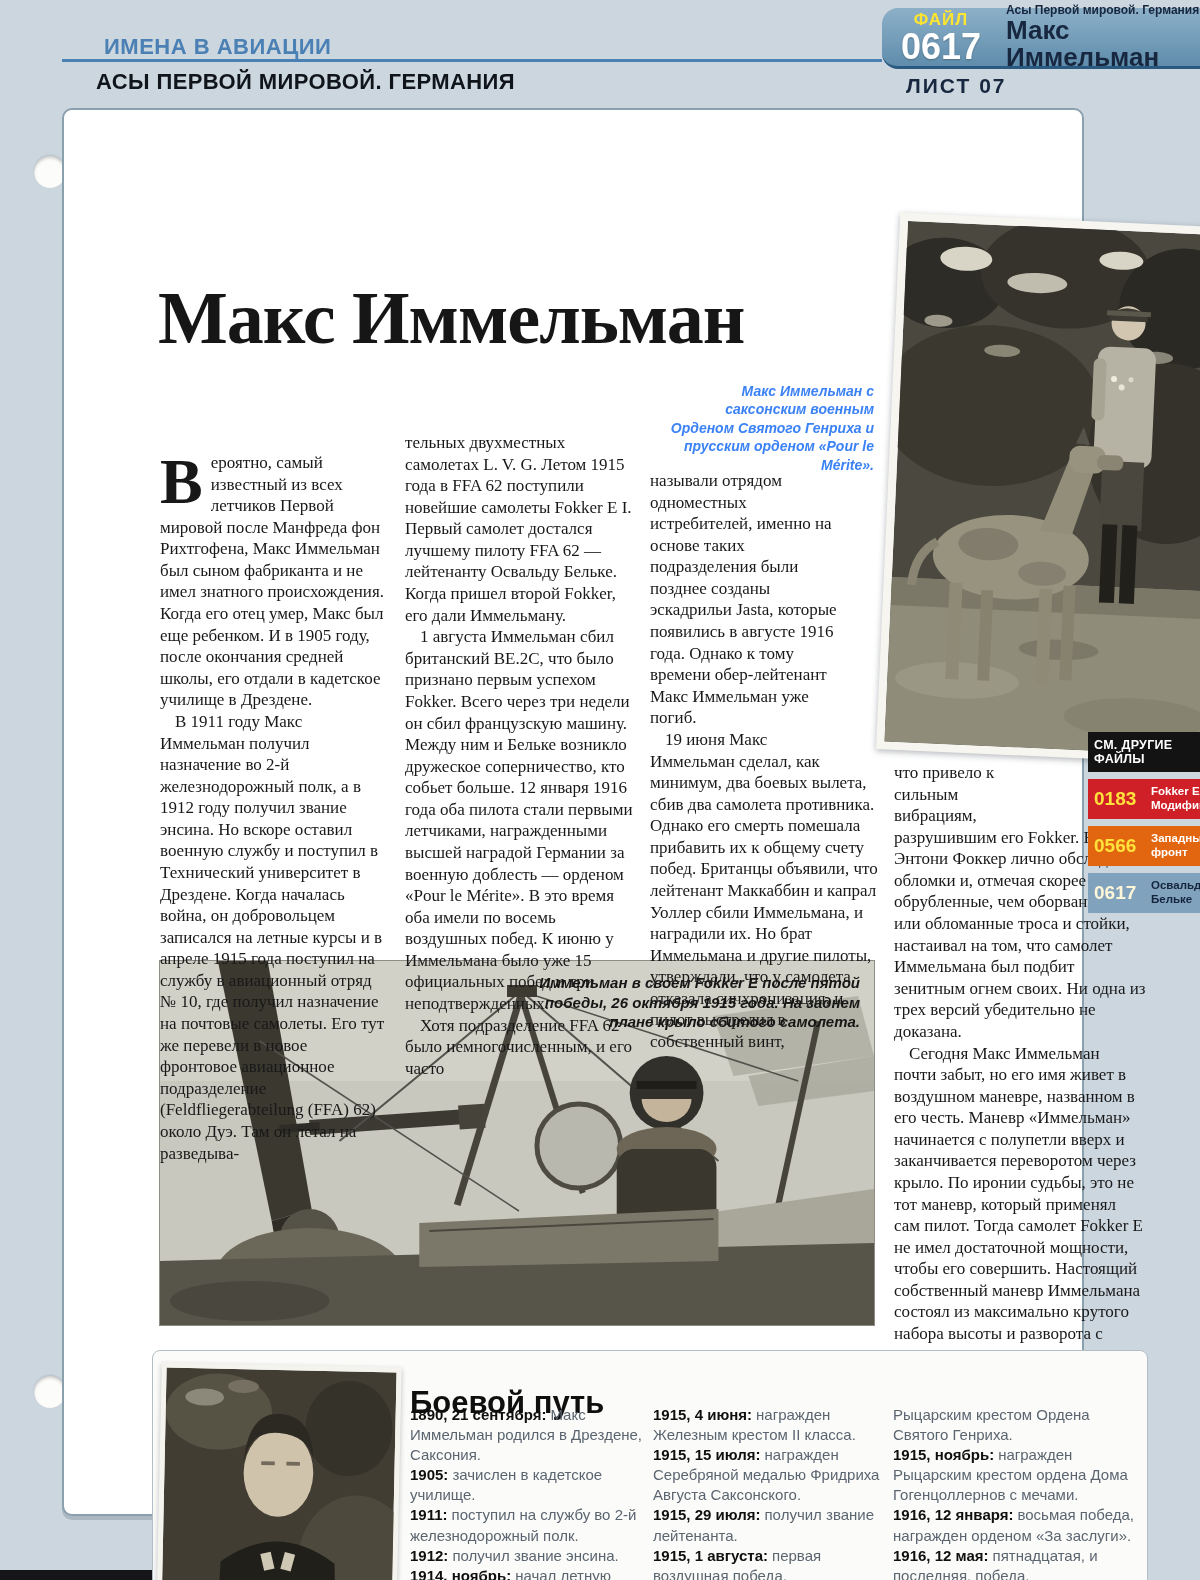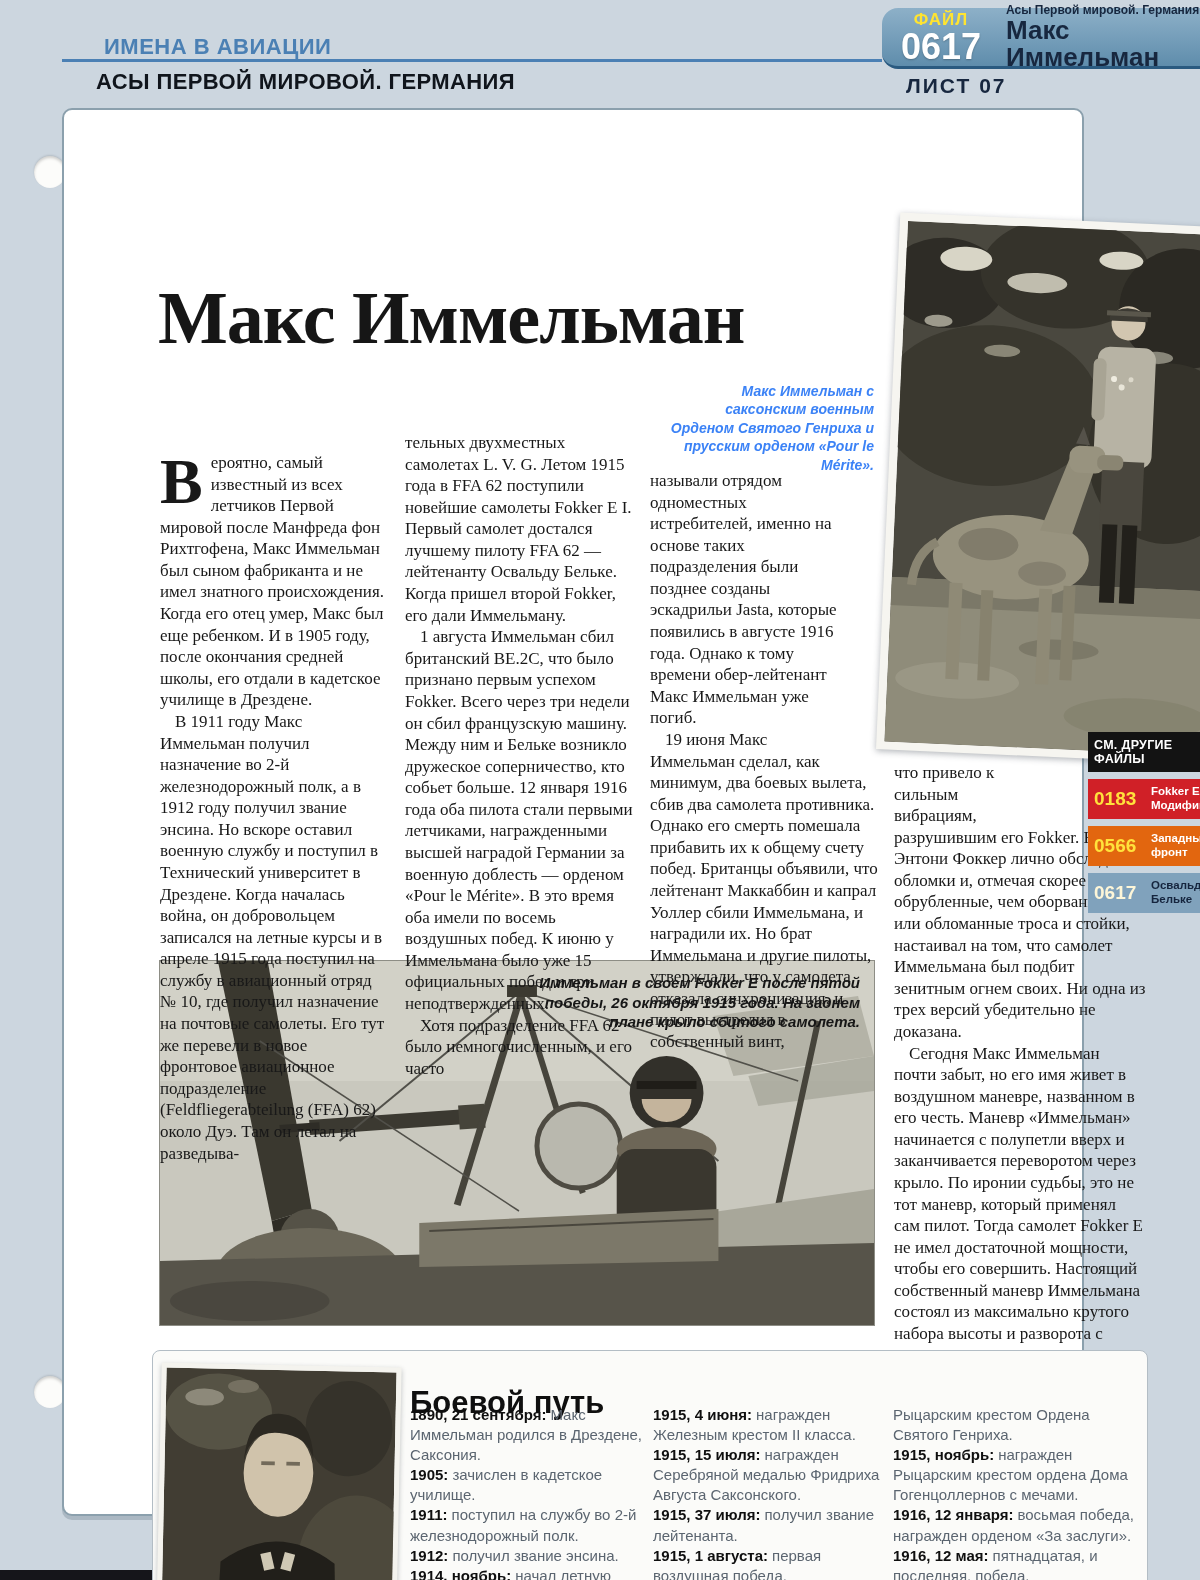--- a/index.html
+++ b/index.html
@@ -265,21 +265,21 @@
         <p><b class="d">1905:</b><span>зачислен в кадетское училище.</span></p>
         <p><b class="d">1911:</b><span>поступил на службу во 2-й железнодорожный полк.</span></p>
         <p><b class="d">1912:</b><span>получил звание энсина.</span></p>
         <p><b class="d">1914, ноябрь:</b><span>начал летную подготовку.</span></p>
 
       </div>
 
       <div class="t-col t-col2">
         <p><b class="d">1915, 4 июня:</b><span>награжден Железным крестом II класса.</span></p>
         <p><b class="d">1915, 15 июля:</b><span>награжден Серебряной медалью Фридриха Августа Саксонского.</span></p>
-        <p><b class="d">1915, 37 июля:</b><span>получил звание лейтенанта.</span></p>
+        <p><b class="d">1915, 29 июля:</b><span>получил звание лейтенанта.</span></p>
         <p><b class="d">1915, 1 августа:</b><span>первая воздушная победа.</span></p>
 
       </div>
 
       <div class="t-col t-col3">
         <p><b class="d"></b><span>Рыцарским крестом Ордена Святого Генриха.</span></p>
         <p><b class="d">1915, ноябрь:</b><span>награжден Рыцарским крестом ордена Дома Гогенцоллернов с мечами.</span></p>
         <p><b class="d">1916, 12 января:</b><span>восьмая победа, награжден орденом «За заслуги».</span></p>
         <p><b class="d">1916, 12 мая:</b><span>пятнадцатая, и последняя, победа.</span></p>
 

